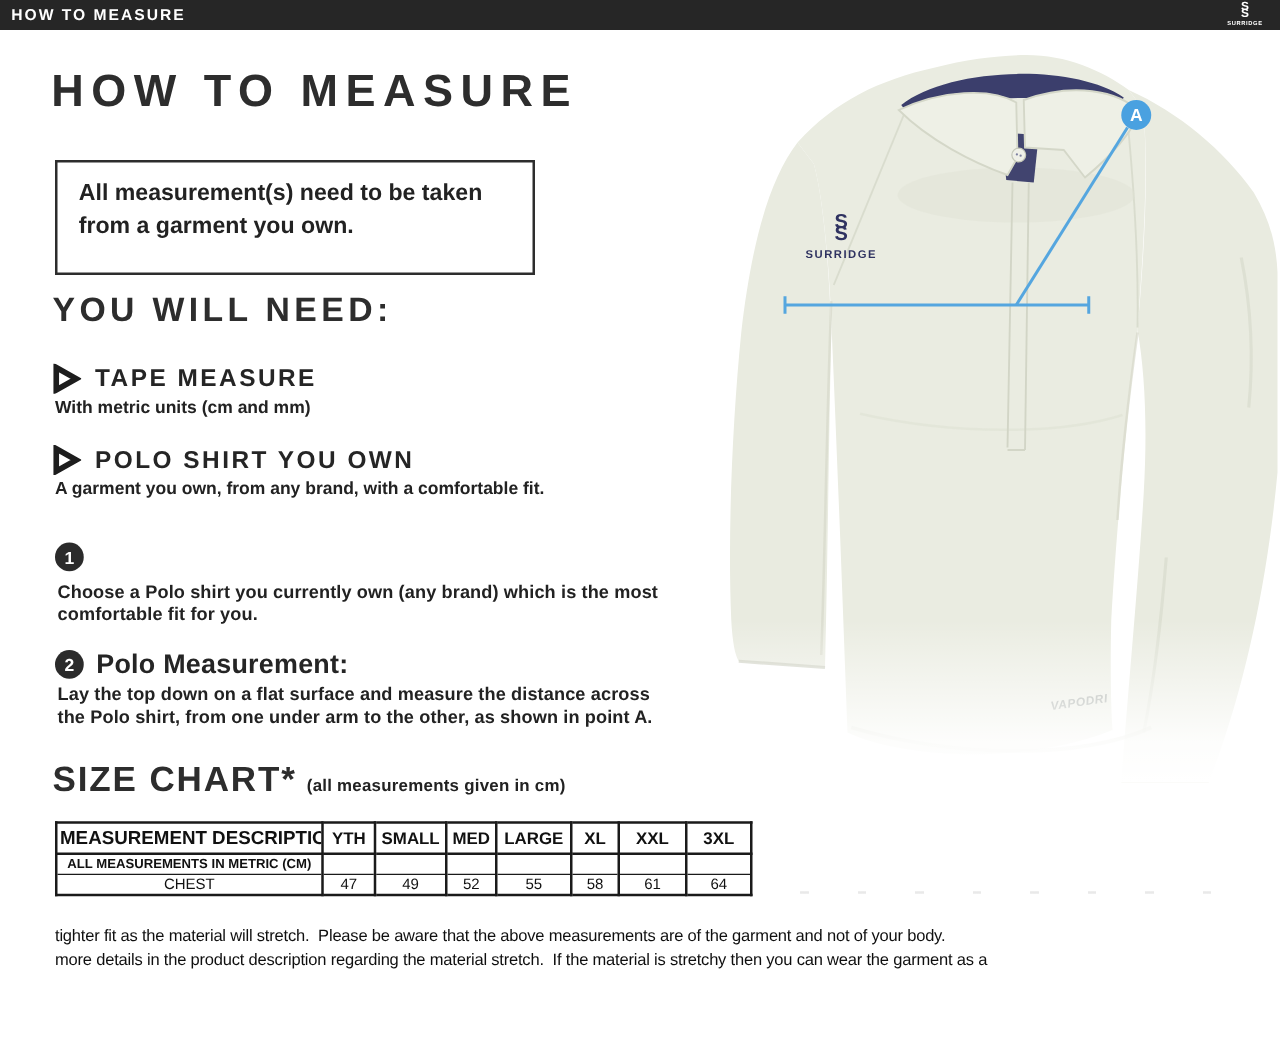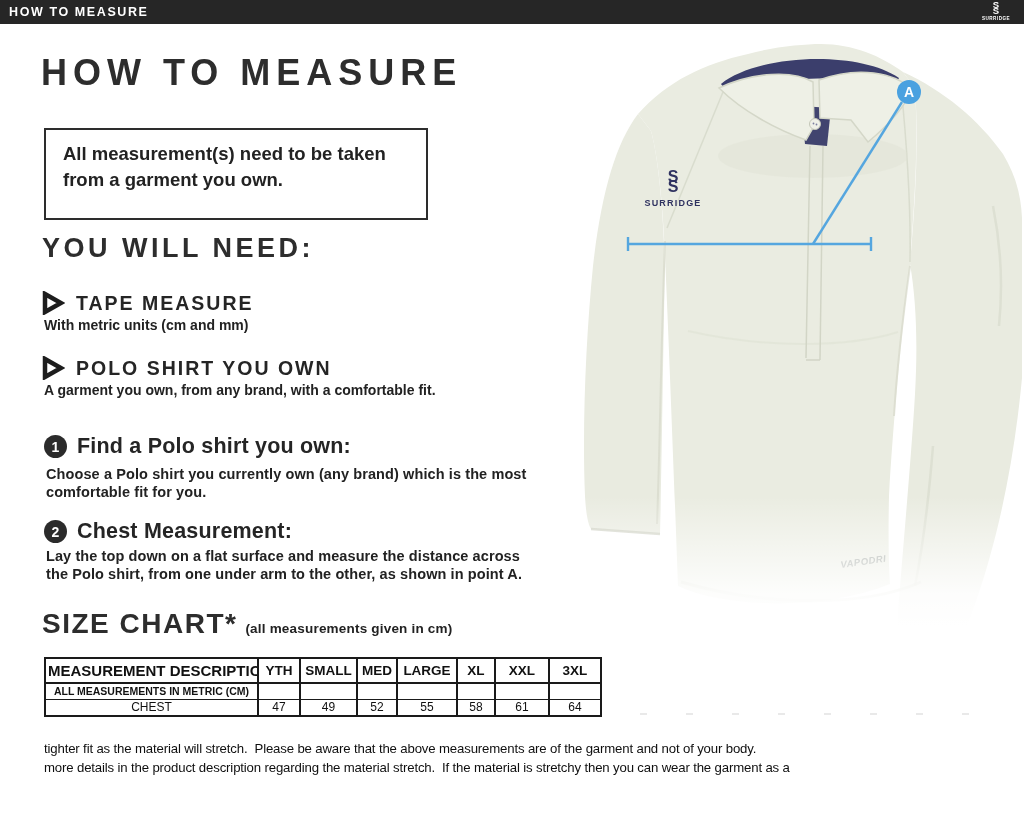--- a/index.html
+++ b/index.html
@@ -110,27 +110,26 @@
 <div class="need-row" style="top:356px;">
   <svg class="tri-icon" width="23" height="24" viewBox="0 0 23 24">
     <polygon points="3,3 19,12 3,21" fill="#fff" stroke="#1d1d1d" stroke-width="4.5" stroke-linejoin="miter"></polygon>
   </svg>
   <div class="need-title">POLO SHIRT YOU OWN</div>
 </div>
 <div class="need-desc" style="top:382px;">A garment you own, from any brand, with a comfortable fit.</div>
 
 <div class="step-row" style="top:434px;">
   <div class="step-badge">1</div>
-  <div class="step-title">Find a Polo shirt you own:</div>
 </div>
 <div class="step-desc" style="top:466px;width:502px;">Choose a Polo shirt you currently own (any brand) which is the most comfortable fit for you.</div>
 
 <div class="step-row" style="top:519px;">
   <div class="step-badge">2</div>
-  <div class="step-title">Chest Measurement:</div>
+  <div class="step-title">Polo Measurement:</div>
 </div>
 <div class="step-desc" style="top:548px;width:500px;">Lay the top down on a flat surface and measure the distance across the Polo shirt, from one under arm to the other, as shown in point A.</div>
 
 <div class="sizechart-head">
   <div class="sizechart-title">SIZE CHART*</div>
   <div class="sizechart-sub">(all measurements given in cm)</div>
 </div>
 
 <table class="size-table">
   <colgroup>

